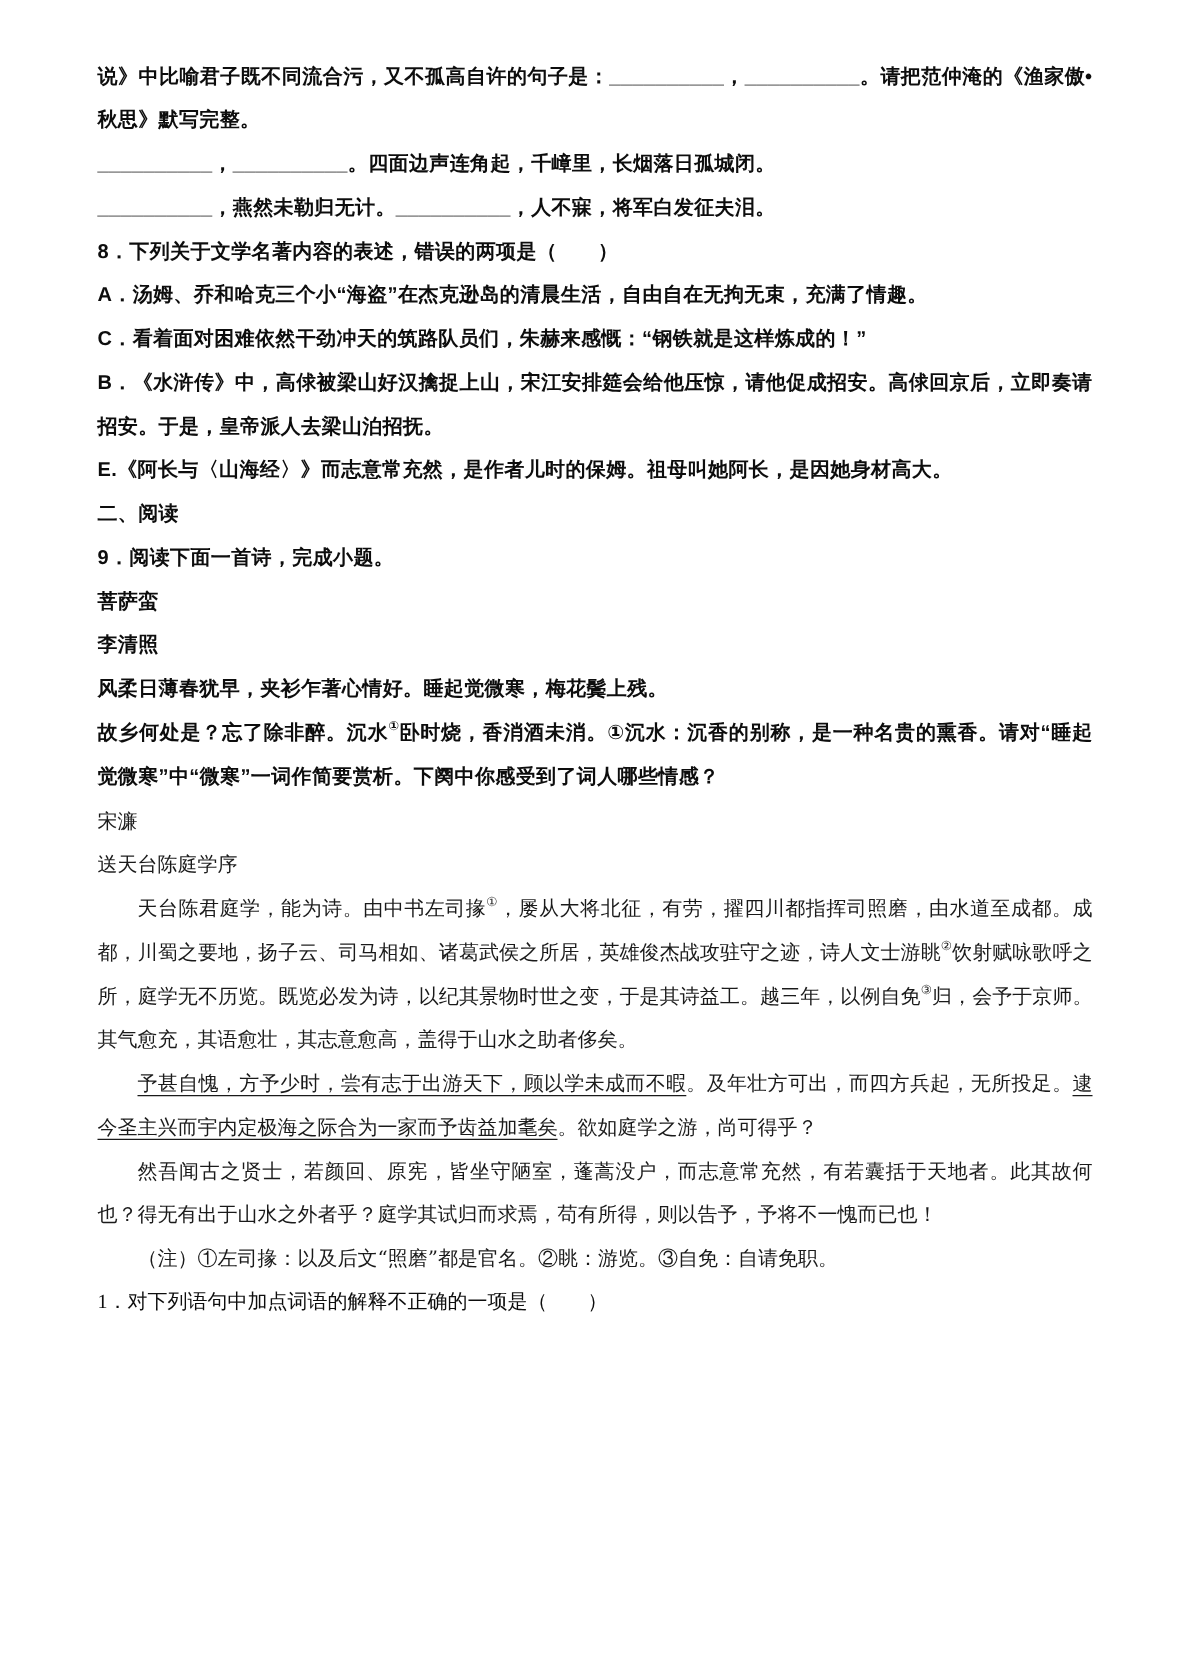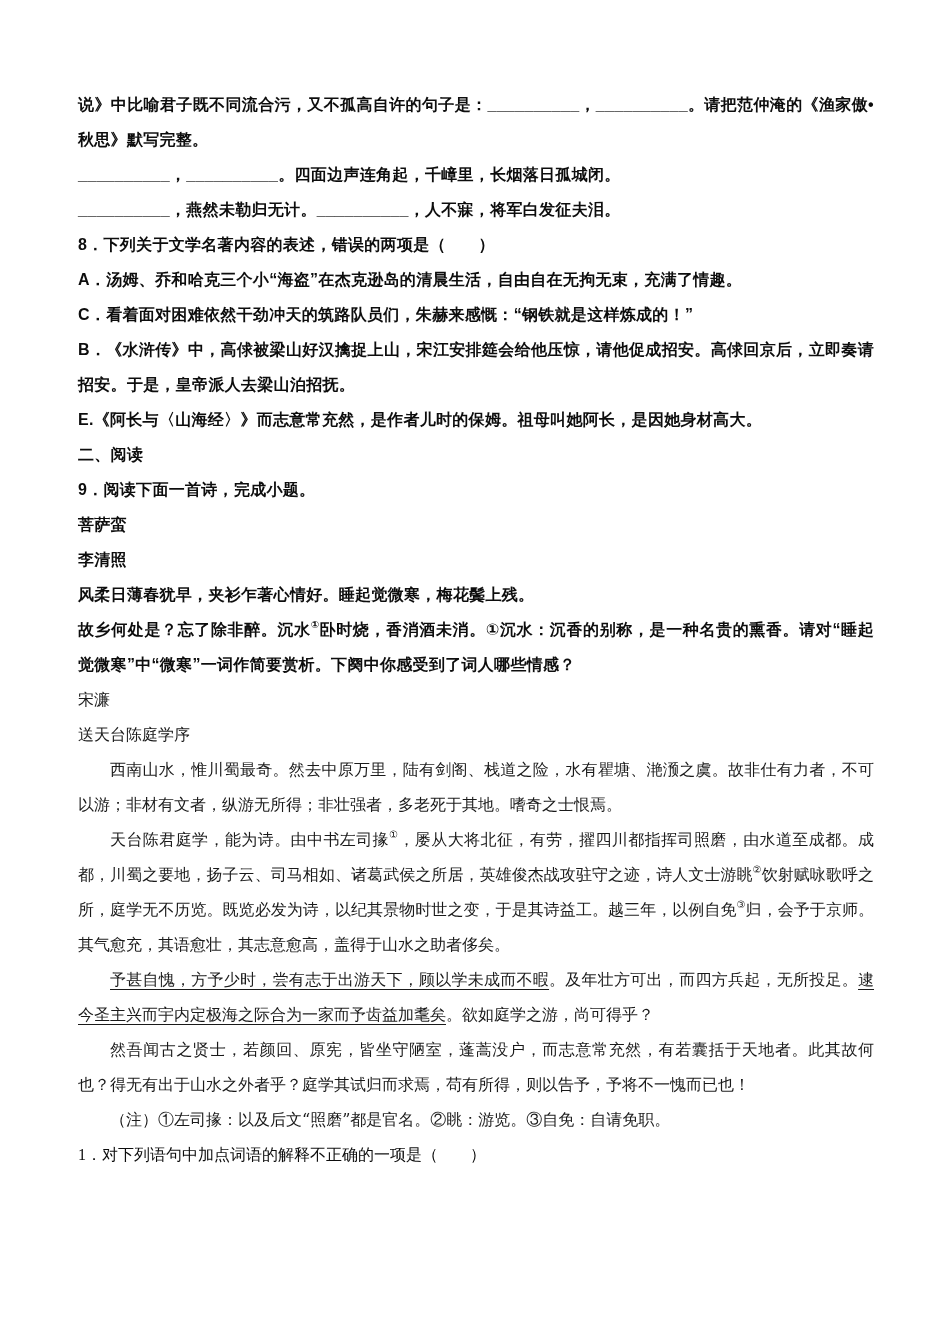--- a/index.html
+++ b/index.html
@@ -7,21 +7,21 @@
     padding: 0;
     background: #ffffff;
   }
   .page {
     position: relative;
     box-sizing: border-box;
     width: 950px;
     height: 1344px;
     background: #ffffff;
     color: #0d0d0d;
-    padding: 87px 76px 40px 78px;
+    padding: 44px 76px 40px 78px;
     overflow: hidden;
   }
   .doc-body { width: 100%; }
   .para {
     margin: 0;
     font-size: 16px;
     line-height: 35px;
     text-align: justify;
     word-break: break-all;
     color: #0d0d0d;
@@ -71,20 +71,19 @@
       <p class="para hei"><span class="seg-normal">B．《水浒传》中，高俅被梁山好汉擒捉上山，宋江安排筵会给他压惊，请他促成招安。高俅回京后，立即奏请招安。于是，皇帝派人去梁山泊招抚。</span></p>
       <p class="para hei"><span class="seg-normal">E.《阿长与〈山海经〉》而志意常充然，是作者儿时的保姆。祖母叫她阿长，是因她身材高大。</span></p>
       <p class="para hei"><span class="seg-normal">二、阅读</span></p>
       <p class="para hei"><span class="seg-normal">9．阅读下面一首诗，完成小题。</span></p>
       <p class="para hei"><span class="seg-normal">菩萨蛮</span></p>
       <p class="para hei"><span class="seg-normal">李清照</span></p>
       <p class="para hei"><span class="seg-normal">风柔日薄春犹早，夹衫乍著心情好。睡起觉微寒，梅花鬓上残。</span></p>
       <p class="para hei"><span class="seg-normal">故乡何处是？忘了除非醉。沉水</span><span class="seg-sup">①</span><span class="seg-normal">卧时烧，香消酒未消。①沉水：沉香的别称，是一种名贵的熏香。请对“睡起觉微寒”中“微寒”一词作简要赏析。下阕中你感受到了词人哪些情感？</span></p>
       <p class="para kai"><span class="seg-normal">宋濂</span></p>
       <p class="para kai"><span class="seg-normal">送天台陈庭学序</span></p>
-      <p class="para kai indent"><span class="seg-normal">西南山水，惟川蜀最奇。然去中原万里，陆有剑阁、栈道之险，水有瞿塘、滟滪之虞。故非仕有力者，不可以游；非材有文者，纵游无所得；非壮强者，多老死于其地。嗜奇之士恨焉。</span></p>
       <p class="para kai indent"><span class="seg-normal">天台陈君庭学，能为诗。由中书左司掾</span><span class="seg-sup">①</span><span class="seg-normal">，屡从大将北征，有劳，擢四川都指挥司照磨，由水道至成都。成都，川蜀之要地，扬子云、司马相如、诸葛武侯之所居，英雄俊杰战攻驻守之迹，诗人文士游眺</span><span class="seg-sup">②</span><span class="seg-normal">饮射赋咏歌呼之所，庭学无不历览。既览必发为诗，以纪其景物时世之变，于是其诗益工。越三年，以例自免</span><span class="seg-sup">③</span><span class="seg-normal">归，会予于京师。其气愈充，其语愈壮，其志意愈高，盖得于山水之助者侈矣。</span></p>
       <p class="para kai indent"><span class="seg-underline">予甚自愧，方予少时，尝有志于出游天下，顾以学未成而不暇</span><span class="seg-normal">。及年壮方可出，而四方兵起，无所投足。</span><span class="seg-underline">逮今圣主兴而宇内定极海之际合为一家而予齿益加耄矣</span><span class="seg-normal">。欲如庭学之游，尚可得乎？</span></p>
       <p class="para kai indent"><span class="seg-normal">然吾闻古之贤士，若颜回、原宪，皆坐守陋室，蓬蒿没户，而志意常充然，有若囊括于天地者。此其故何也？得无有出于山水之外者乎？庭学其试归而求焉，苟有所得，则以告予，予将不一愧而已也！</span></p>
       <p class="para kai indent"><span class="seg-normal">（注）①左司掾：以及后文“照磨”都是官名。②眺：游览。③自免：自请免职。</span></p>
       <p class="para song"><span class="seg-normal">1．对下列语句中加点词语的解释不正确的一项是（　　）</span></p>
     </div>
 </div>
 
 </body></html>

